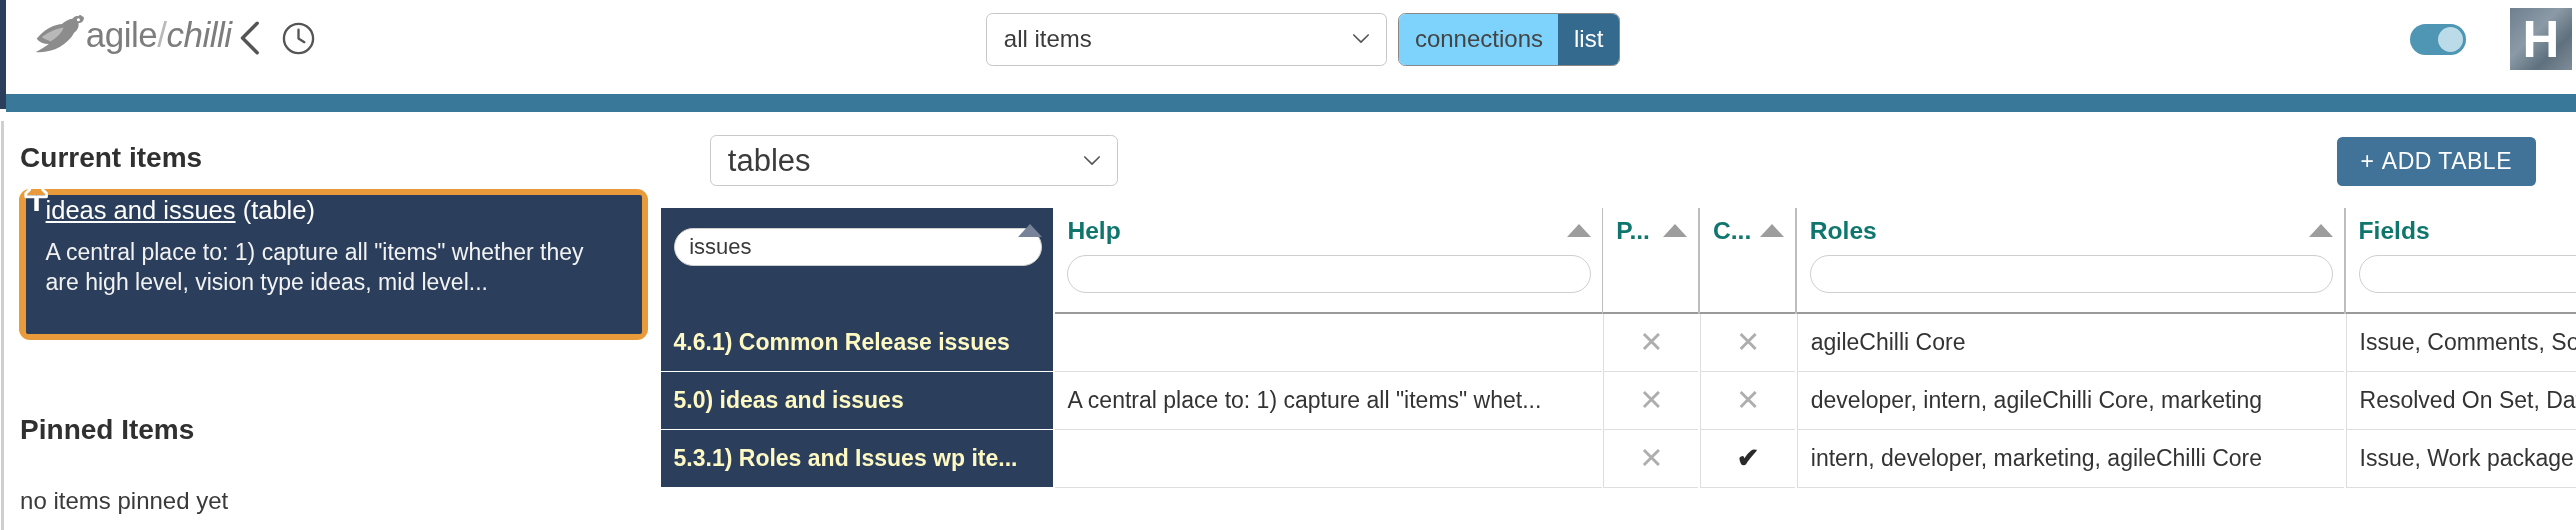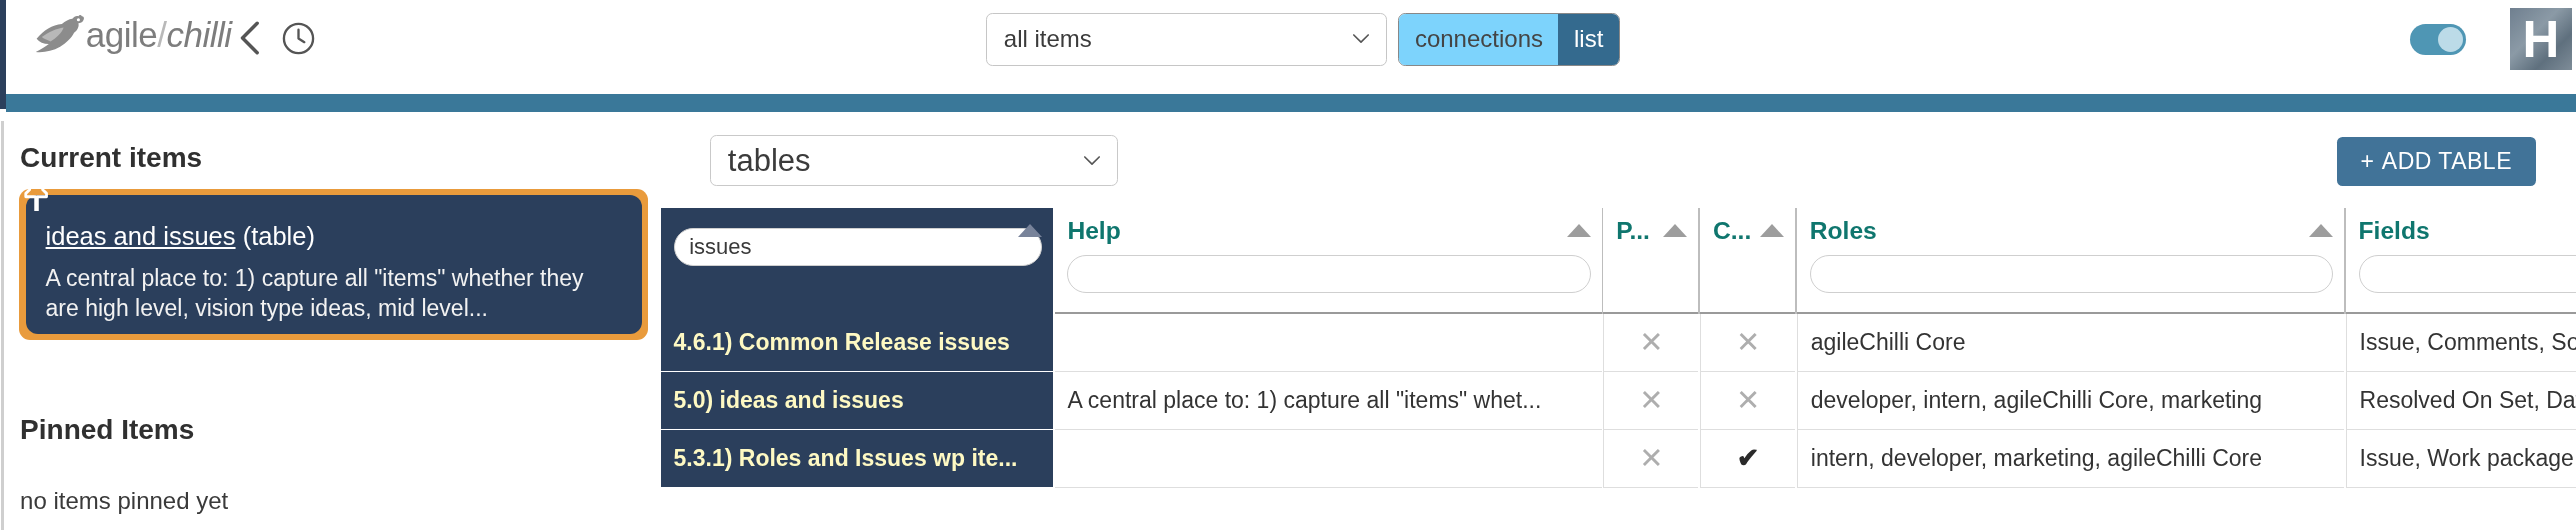--- a/index.html
+++ b/index.html
@@ -118,22 +118,22 @@
   }
 
   .pin-card {
     position: absolute; left: 12.8px; top: 77px;
     width: 629px; height: 151px;
     background: #e99b3c; border-radius: 11px;
     padding: 6.4px;
   }
   .pin-card-inner {
     width: 100%; height: 100%;
-    background: #2b3f5c; border-radius: 12px;
-    padding: 29px 18px 0 20px;
+    background: #2b3f5c; border-radius: 2px;
+    padding: 3px 18px 0 20px;
     position: relative;
   }
   .pin-badge {
     position: absolute; left: -7.3px; top: -24.6px;
     width: 36px; height: 40px;
   }
   .pin-title {
     font-size: 25.5px; color: #ffffff; line-height: 1; white-space: nowrap;
   }
   .pin-title .lnk {

